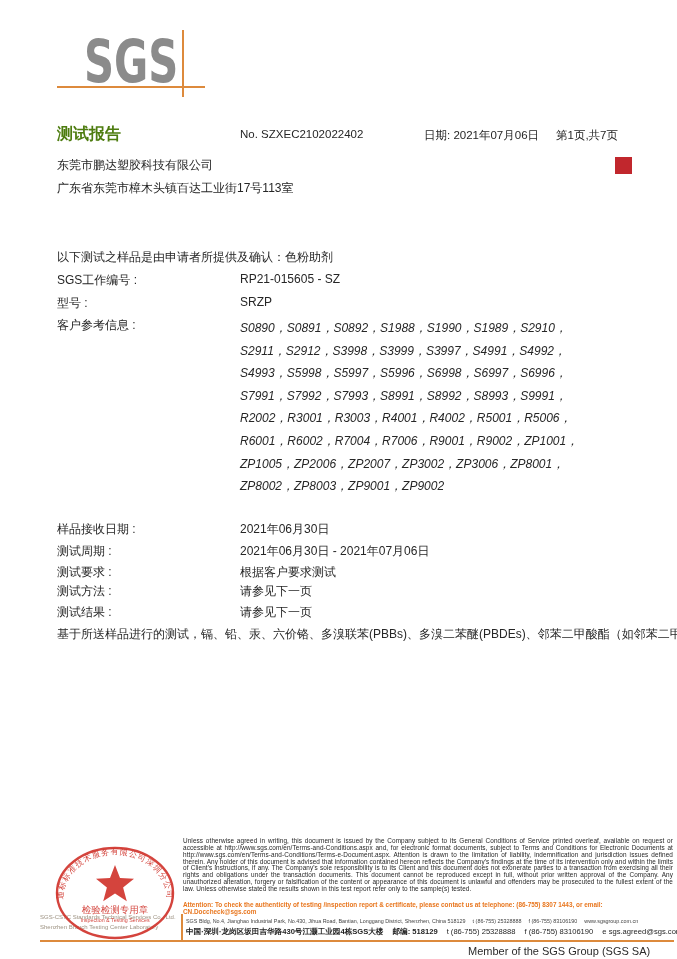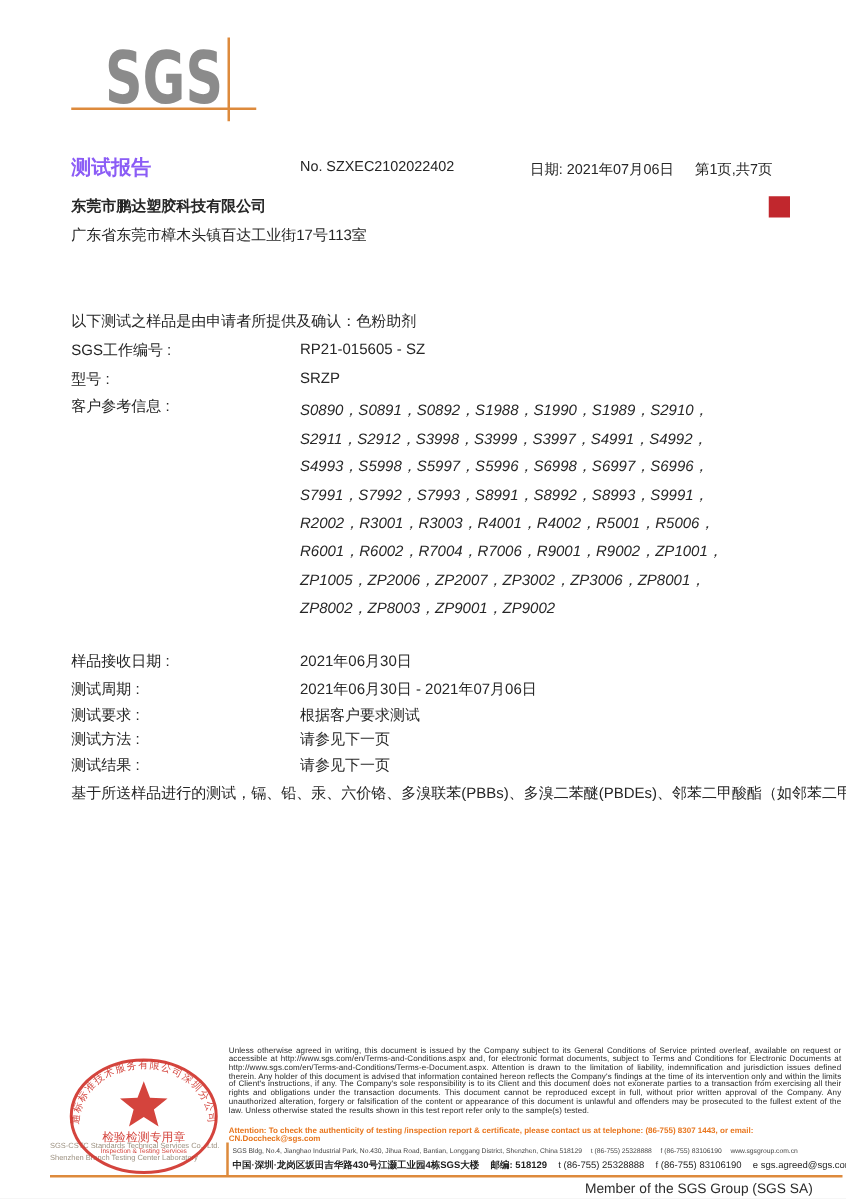--- a/index.html
+++ b/index.html
@@ -20,27 +20,27 @@
     font-family:"DejaVu Sans",sans-serif;
     font-weight:bold;font-size:58px;line-height:1;
     color:#8b8b8b;
     transform:scaleX(.72);transform-origin:left top;
     letter-spacing:0;
   }
   .logo-hline{left:57px;top:86px;width:148px;height:2px;background:#dd8a3c;}
   .logo-vline{left:182px;top:30px;width:2px;height:67px;background:#dd8a3c;}
 
   
-  .doc-title{left:57px;top:124px;font-size:16px;font-weight:bold;color:#8b5cf6;}
+  .doc-title{left:57px;top:124px;font-size:16px;font-weight:bold;color:#4d7c0f;}
   .report-no{left:240px;top:128px;font-size:11.5px;text-align:right;}
   .report-date{left:424px;top:128px;font-size:11.5px;}
   .page-info{left:556px;top:128px;font-size:11.5px;}
 
   
-  .company{left:57px;top:157px;font-size:12px;font-weight:bold;}
+  .company{left:57px;top:157px;font-size:12px;}
   .address{left:57px;top:180px;font-size:12px;}
   .seal-mark{left:615px;top:157px;width:17px;height:17px;background:#c1272d;}
 
   .statement{left:57px;top:249px;font-size:12px;}
 
   
   .row{left:57px;font-size:12px;display:flex;}
   .row .lbl{width:183px;flex:0 0 183px;}
   .row .val{white-space:nowrap;}
   .codes-line{height:22.6px;line-height:22.6px;white-space:nowrap;font-style:italic;}

